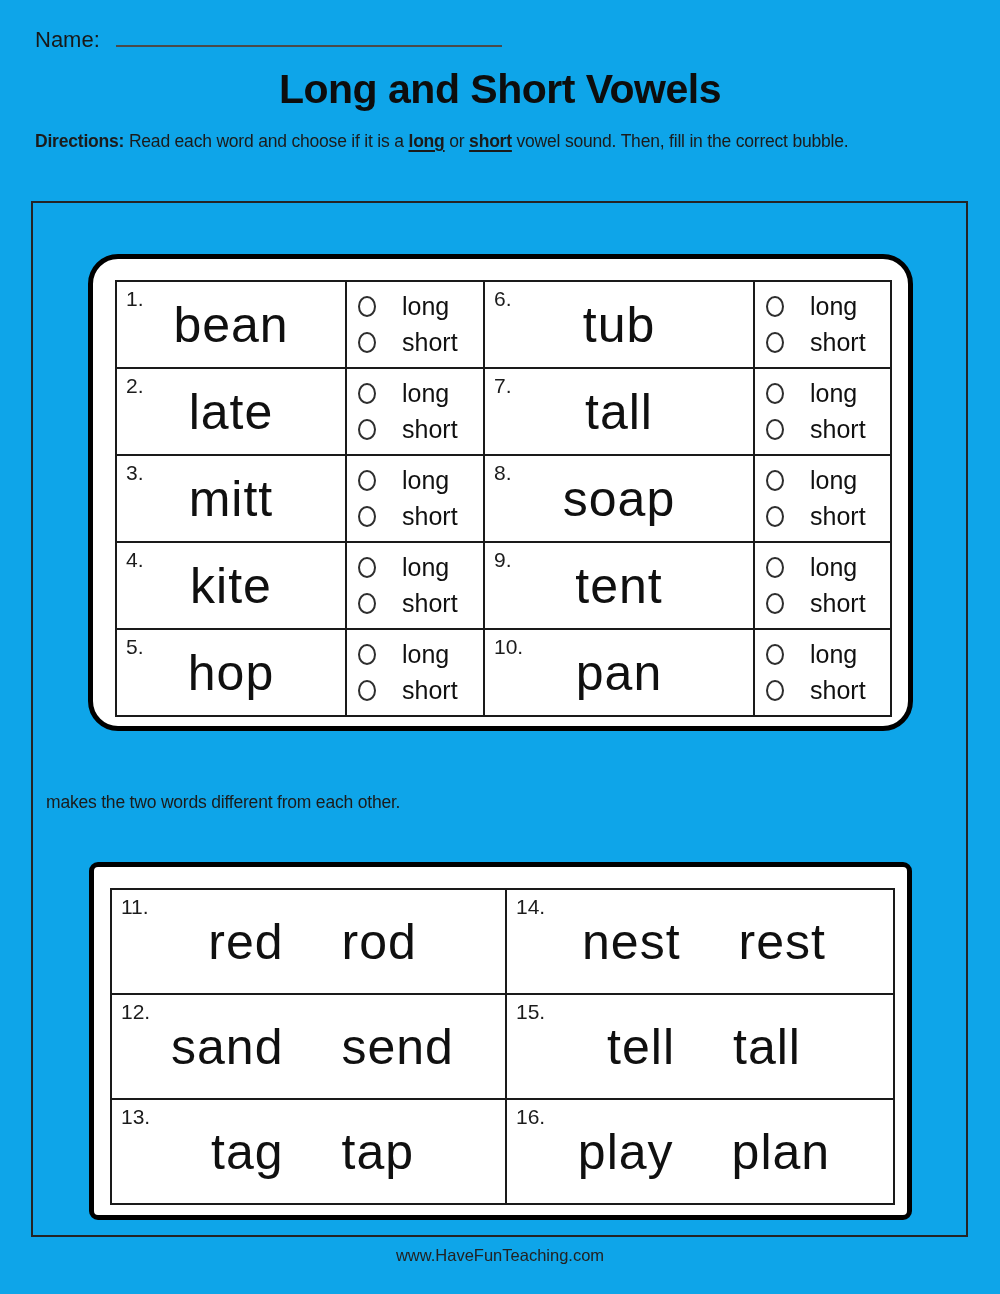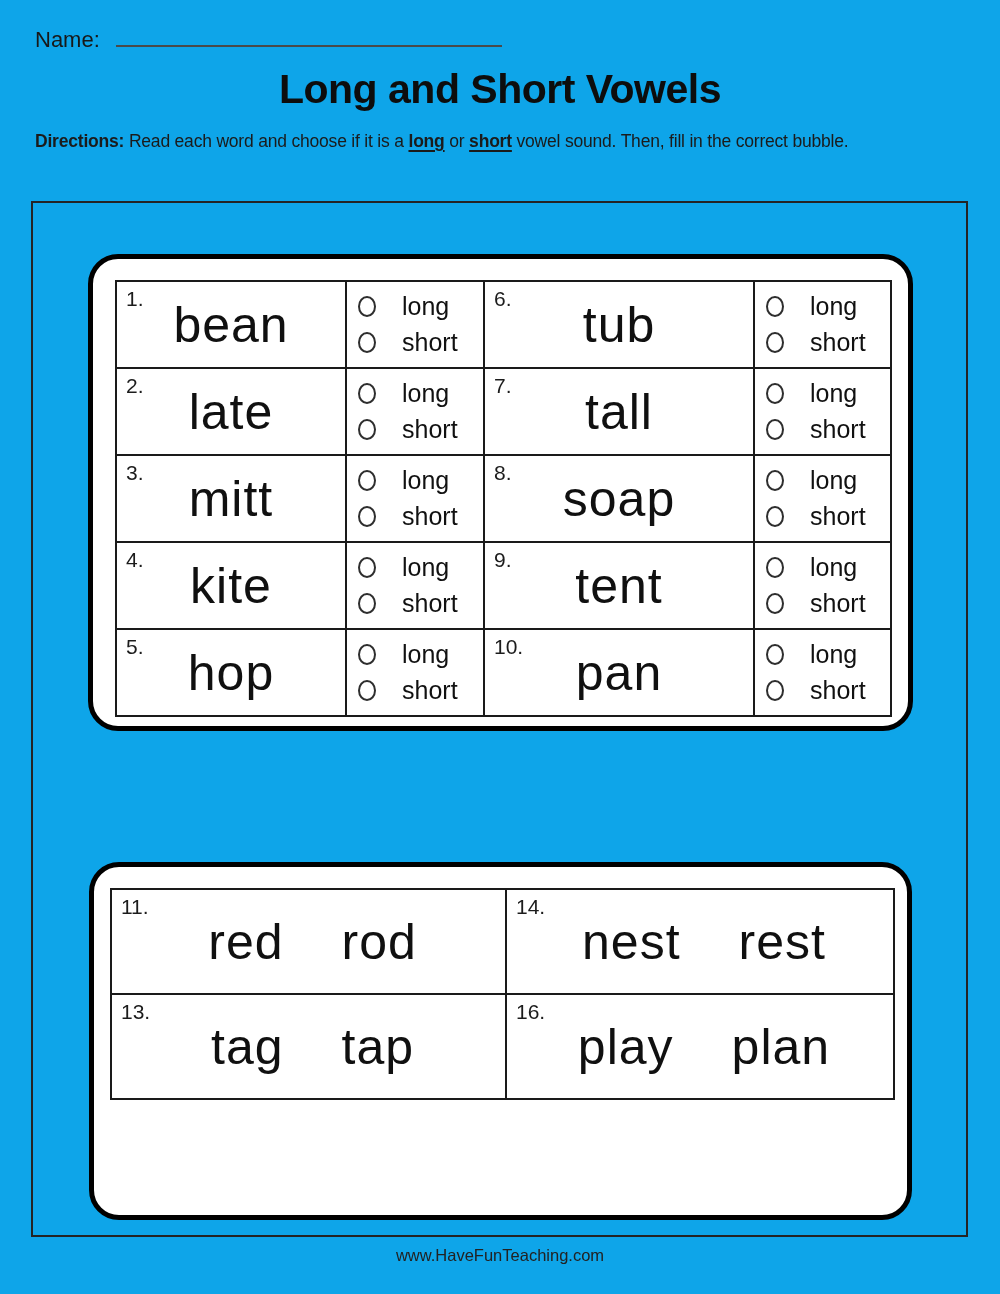--- a/index.html
+++ b/index.html
@@ -51,21 +51,21 @@
   }
 
   
   .rounded-box {
     position: absolute;
     border: 5px solid #000000;
     border-radius: 30px;
     background: #ffffff;
   }
   .box1 { left: 55px; top: 51px; width: 825px; height: 477px; }
-  .box2 { left: 56px; top: 659px; width: 823px; height: 358px; }
+  .box2 { left: 56px; top: 659px; width: 823px; height: 358px; border-radius: 9px; }
 
   
   table { border-collapse: collapse; table-layout: fixed; background: #fff; }
   td { border: 2px solid #1a1a1a; padding: 0; position: relative; vertical-align: middle; }
 
   .vowel-table { position: absolute; left: 22px; top: 21px; width: 775px; }
   .vowel-table tr { height: 87px; }
 
   .pairs-table { position: absolute; left: 16px; top: 21px; width: 783px; }
   .pairs-table tr { height: 105px; }
@@ -306,20 +306,21 @@
                     <span class="bubble-label">short</span>
                   </div>
             </div>
           </td>
         </tr>
       </tbody>
         </table>
     </div>
 
     <p class="directions directions-2">
+      <span class="dline">makes the two words different from each other.</span>
     </p>
 
     <div class="rounded-box box2">
       <table class="pairs-table">
         <colgroup>
             <col style="width:395px">
             <col style="width:388px">
           </colgroup>
         <tbody>
             <tr>
@@ -333,20 +334,36 @@
           <td class="pair-cell">
             <span class="cell-num">14.</span>
             <span class="pair-words">
               <span class="pair-word">nest</span>
               <span class="pair-word">rest</span>
             </span>
           </td>
         </tr>
         <tr>
           <td class="pair-cell">
+            <span class="cell-num">12.</span>
+            <span class="pair-words">
+              <span class="pair-word">sand</span>
+              <span class="pair-word">send</span>
+            </span>
+          </td>
+          <td class="pair-cell">
+            <span class="cell-num">15.</span>
+            <span class="pair-words">
+              <span class="pair-word">tell</span>
+              <span class="pair-word">tall</span>
+            </span>
+          </td>
+        </tr>
+        <tr>
+          <td class="pair-cell">
             <span class="cell-num">13.</span>
             <span class="pair-words">
               <span class="pair-word">tag</span>
               <span class="pair-word">tap</span>
             </span>
           </td>
           <td class="pair-cell">
             <span class="cell-num">16.</span>
             <span class="pair-words">
               <span class="pair-word">play</span>

